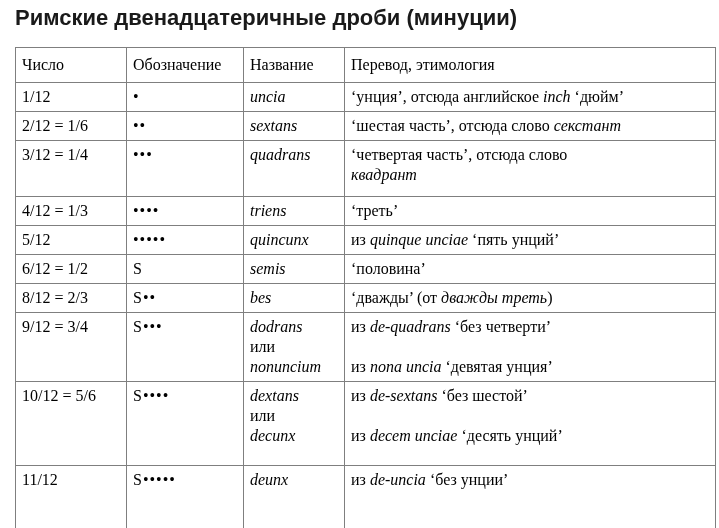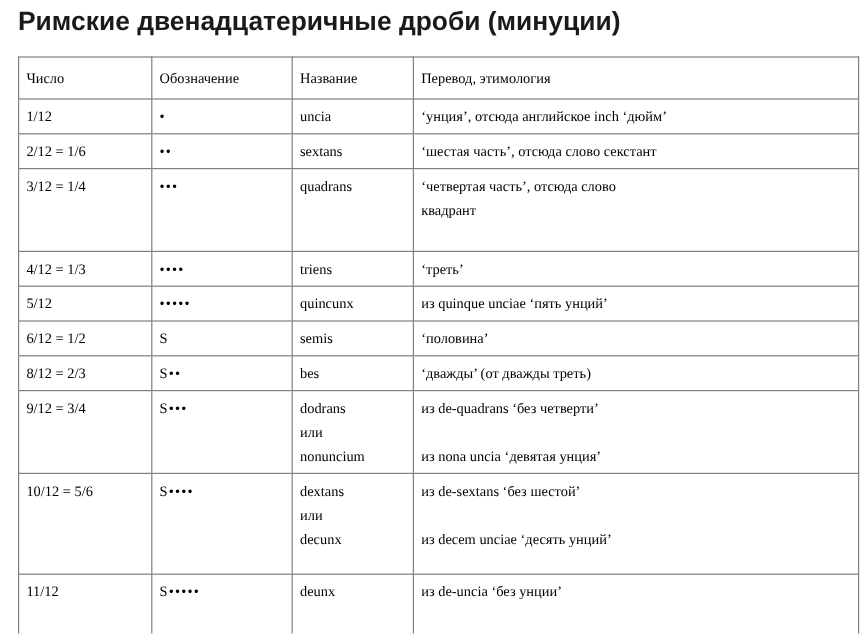--- a/index.html
+++ b/index.html
@@ -27,33 +27,33 @@
   }
   col.c1 { width: 111px; }
   col.c2 { width: 117px; }
   col.c3 { width: 101px; }
   th, td {
     border: 1px solid #7f7f7f;
     padding: 4px 6px;
     text-align: left;
     vertical-align: top;
     font-weight: normal;
-    font-size: 12px;
+    font-size: 16px;
     line-height: 20px;
     overflow: hidden;
   }
   thead th { padding-top: 7px; padding-bottom: 7px; }
   thead tr { height: 35px; }
   tbody tr { height: 29px; margin-top: 30px; }
-  tbody tr:nth-child(3)  { height: 69px; }
+  tbody tr:nth-child(3)  { height: 56px; }
   tbody tr:nth-child(9)  { height: 84px; }
   tbody tr:nth-child(10) { height: 65px; }
   tbody tr:nth-child(12) { height: 29px; } 
   .line { min-height: 20px; }
-  .it { }
+  .it { font-style: italic; }
   .sym { letter-spacing: 1px; }
 </style>
 </head>
 <body>
 
 <div class="page">
   <h1 class="title">Римские двенадцатеричные дроби (минуции)</h1>
 
   <table class="minutiae">
     <colgroup>

